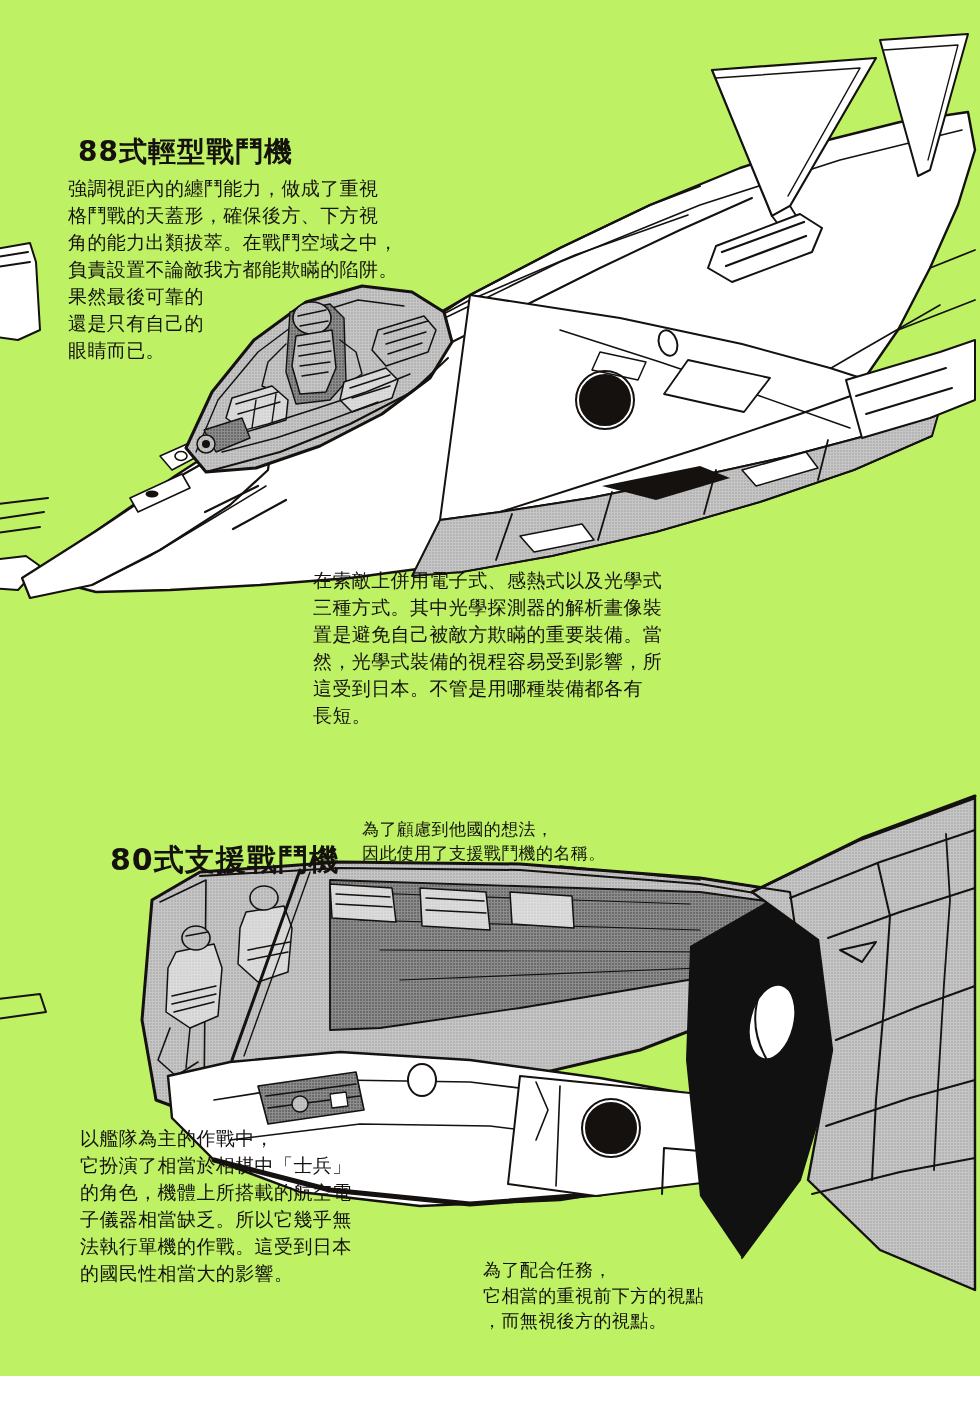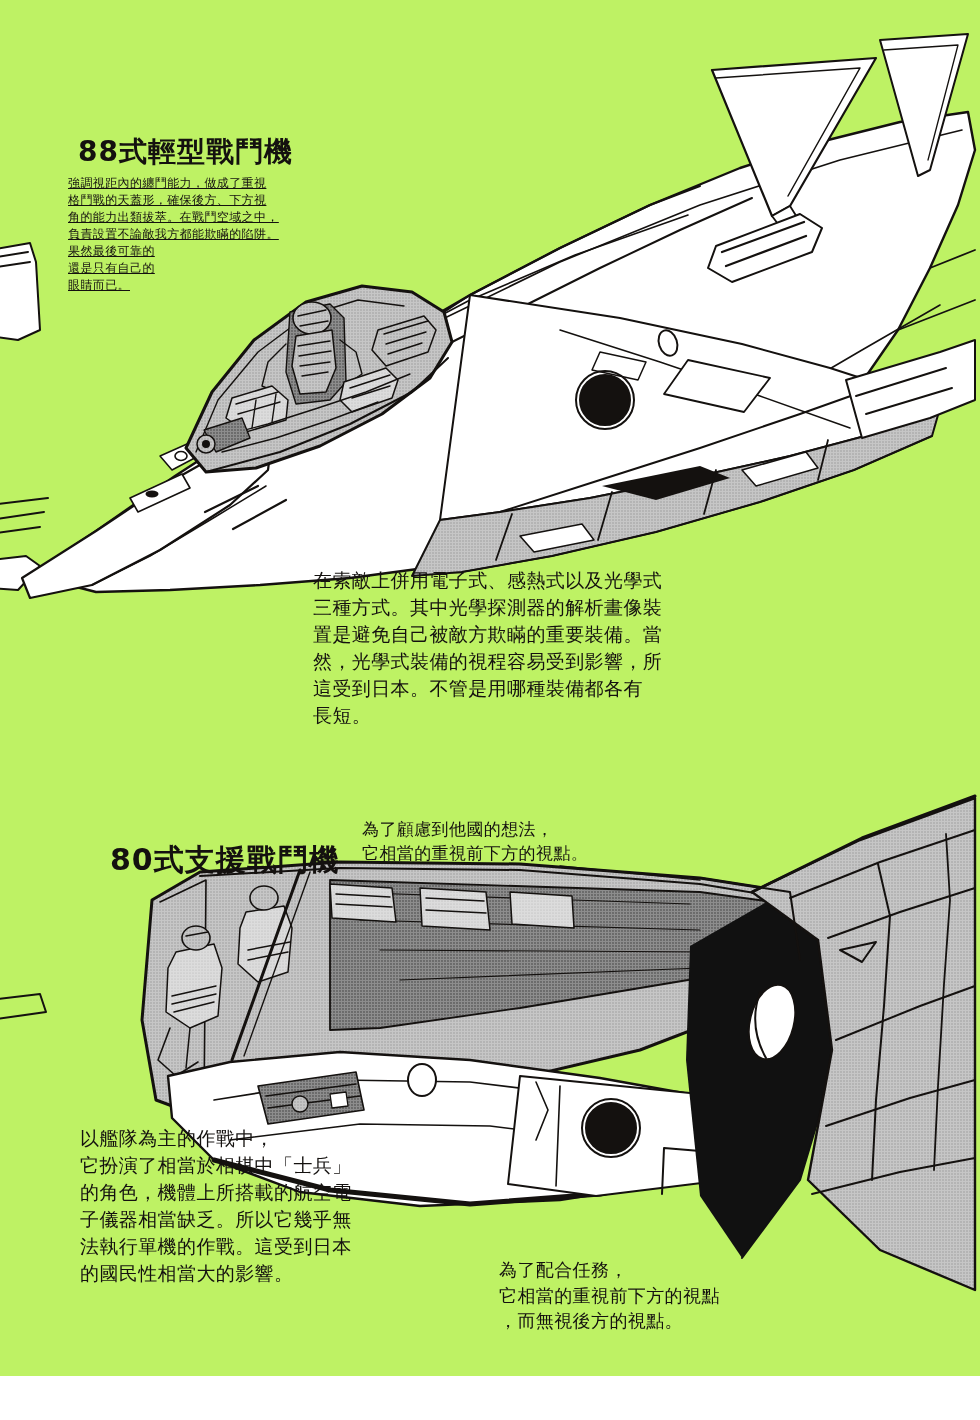--- a/index.html
+++ b/index.html
@@ -40,22 +40,21 @@
     letter-spacing: 0.4px;
   }
   
   #title-88 {
     left: 78px; top: 133px;
     font-size: 28px;
     letter-spacing: 1px;
   }
   #desc-88 {
     left: 68px; top: 175px;
-    font-size: 12px;
-    text-decoration: underline;
+    font-size: 19px;
   }
   #desc-sensors {
     left: 313px; top: 567px;
     font-size: 19px;
   }
   #title-80 {
     left: 110px; top: 805px;
     font-size: 30px;
     letter-spacing: 1px;
     margin-top: 35px;
@@ -64,21 +63,20 @@
     left: 362px; top: 817px;
     font-size: 17px;
   }
   #desc-80-role {
     left: 80px; top: 1125px;
     font-size: 19px;
   }
   #desc-80-view {
     left: 483px; top: 1257px;
     font-size: 18px;
-    margin-left: 16px;
   }
 </style>
 </head>
 <body>
 
 <div id="page">
 
   <svg id="artwork" viewBox="0 0 980 1420" xmlns="http://www.w3.org/2000/svg">
     <defs>
 
@@ -361,21 +359,21 @@
   <div class="txt body-text" id="desc-sensors">在索敵上併用電子式、感熱式以及光學式
 三種方式。其中光學探測器的解析畫像裝
 置是避免自己被敵方欺瞞的重要裝備。當
 然，光學式裝備的視程容易受到影響，所
 這受到日本。不管是用哪種裝備都各有
 長短。</div>
 
   <div class="txt heading" id="title-80">80式支援戰鬥機</div>
 
   <div class="txt body-text" id="desc-80-name">為了顧慮到他國的想法，
-它相當的重視前下方的視點。</div>
+因此使用了支援戰鬥機的名稱。</div>
 
   <div class="txt body-text" id="desc-80-role">以艦隊為主的作戰中，
 它扮演了相當於相棋中「士兵」
 的角色，機體上所搭載的航空電
 子儀器相當缺乏。所以它幾乎無
 法執行單機的作戰。這受到日本
 的國民性相當大的影響。</div>
 
   <div class="txt body-text" id="desc-80-view">為了配合任務，
 它相當的重視前下方的視點

